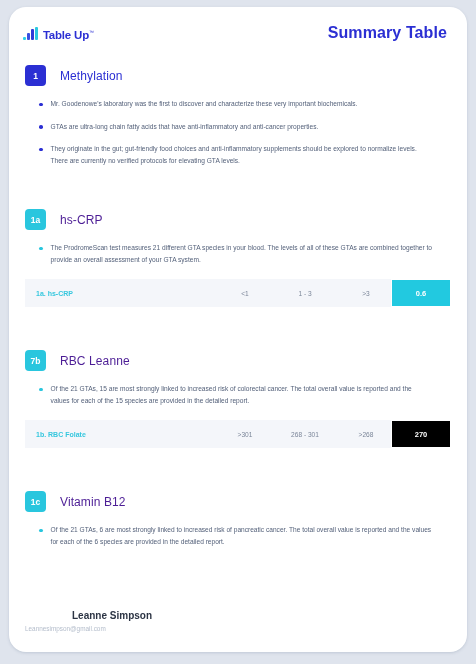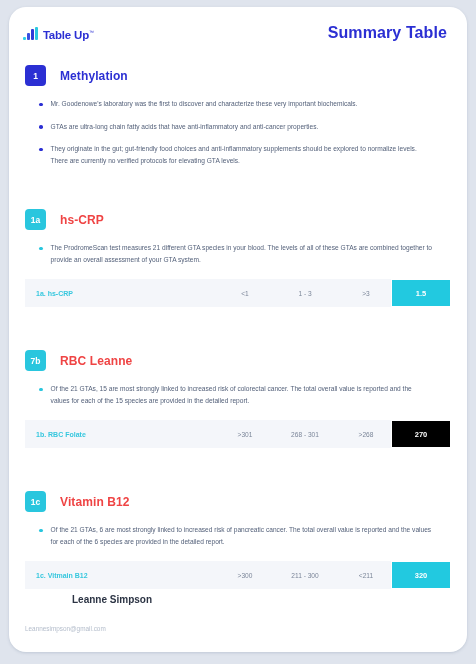--- a/index.html
+++ b/index.html
@@ -100,23 +100,23 @@
     font-size: 8.5px;
     font-weight: bold;
     display: flex;
     align-items: center;
     justify-content: center;
     flex: 0 0 auto;
   }
   .badge.main { background: #2b2fd3; }
   .badge.sub  { background: #29c6de; }
 
-  .sec-title { font-size: 12px; font-weight: bold; letter-spacing: 0.1px; }
+  .sec-title { font-size: 12px; font-weight: normal; letter-spacing: 0.1px; }
   .sec-title.main { color: #2b2fd3; }
-  .sec-title.sub  { color: #ef4444; }
+  .sec-title.sub  { color: #4c1d95; }
 
   .bullets { padding-left: 14px; }
 
   .bullet {
     display: flex;
     gap: 8px;
     margin-bottom: 11px;
   }
   .bullet:last-child { margin-bottom: 0; }
 
@@ -182,21 +182,21 @@
   .val-pink { background: #000000; }
 
   
   .footer {
     padding: 0 16px 20px 16px;
   }
   .footer-name {
     font-size: 10px;
     font-weight: bold;
     color: #2c3444;
-    margin-bottom: 20px;
+    margin-bottom: 4px;
     padding-left: 47px;
   }
   .footer-email {
     font-size: 6.4px;
     color: #b4bdcb;
   }
 </style>
 </head>
 <body>
 
@@ -250,21 +250,21 @@
           <div class="bullet">
             <span class="dot sub"></span>
             <span class="bullet-text">The ProdromeScan test measures 21 different GTA species in your blood. The levels of all of these GTAs are combined together to provide an overall assessment of your GTA system.</span>
           </div>
         </div>
         <div class="row">
           <div class="row-label">1a. hs-CRP</div>
           <div class="row-range r1">&lt;1</div>
           <div class="row-range r2">1 - 3</div>
           <div class="row-range r3">&gt;3</div>
-          <div class="row-value val-cyan">1.5</div>
+          <div class="row-value val-cyan">0.6</div>
         </div>
       </div>
 
       <div class="section sub">
         <div class="sec-head">
           <div class="badge sub">7b</div>
           <div class="sec-title sub">RBC Leanne</div>
         </div>
         <div class="bullets">
           <div class="bullet">
@@ -285,27 +285,20 @@
         <div class="sec-head">
           <div class="badge sub">1c</div>
           <div class="sec-title sub">Vitamin B12</div>
         </div>
         <div class="bullets">
           <div class="bullet">
             <span class="dot sub"></span>
             <span class="bullet-text">Of the 21 GTAs, 6 are most strongly linked to increased risk of pancreatic cancer. The total overall value is reported and the values for each of the 6 species are provided in the detailed report.</span>
           </div>
         </div>
-        <div class="row">
-          <div class="row-label">1c. Vitmain B12</div>
-          <div class="row-range r1">&gt;300</div>
-          <div class="row-range r2">211 - 300</div>
-          <div class="row-range r3">&lt;211</div>
-          <div class="row-value val-cyan">320</div>
-        </div>
       </div>
 
     </div>
 
     <div class="footer">
       <div class="footer-name">Leanne Simpson</div>
       <div class="footer-email">Leannesimpson@gmail.com</div>
     </div>
 
   </div>

